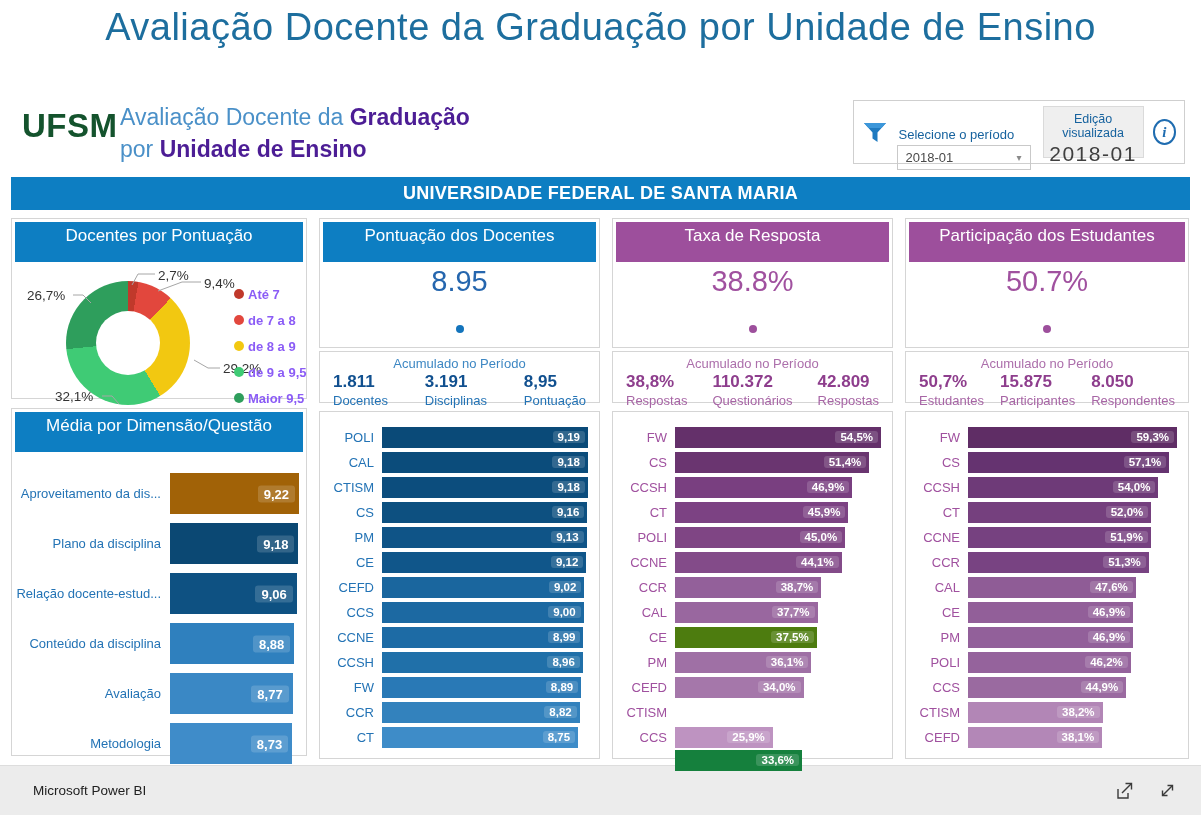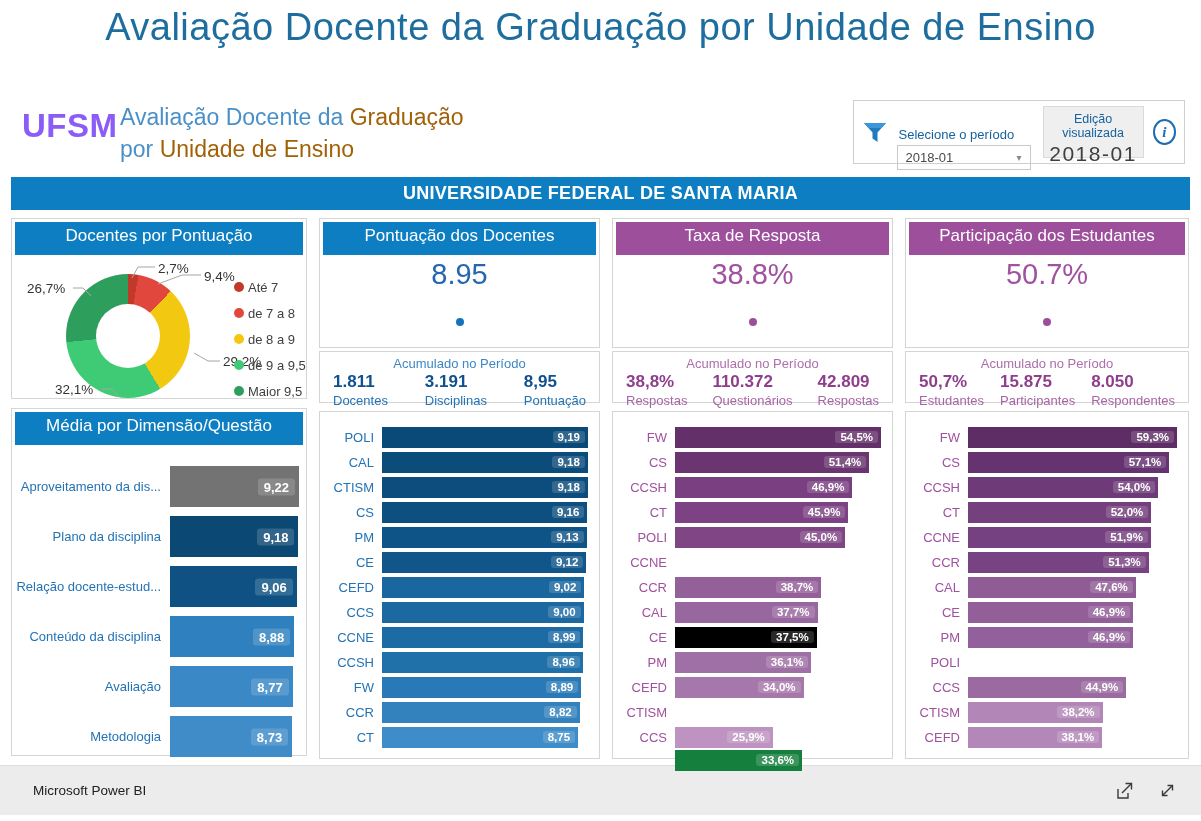--- a/index.html
+++ b/index.html
@@ -3,24 +3,24 @@
 <meta charset="utf-8">
 <style>
   * { margin:0; padding:0; box-sizing:border-box; }
   html,body { width:1201px; height:821px; background:#fff; overflow:hidden;
               font-family:"Liberation Sans", sans-serif; }
   .page-title { margin-top:6px; text-align:center; font-size:38px; font-weight:200;
                 color:#1D6E9E; letter-spacing:.5px; }
   
   .app-header { position:relative; height:70px; margin:50px 16px 0 20px; }
   .logo { position:absolute; left:2px; top:8px; font-size:33px; font-weight:bold;
-          color:#8b5cf6; letter-spacing:.5px; }
+          color:#14532d; letter-spacing:.5px; }
   .subtitle { position:absolute; left:100px; top:2px; font-size:23px; line-height:32px;
               color:#4A90C8; font-weight:300; }
-  .subtitle b { color:#a16207; font-weight:normal; }
+  .subtitle b { color:#4c1d95; font-weight:bold; }
   .filter-card { position:absolute; right:0; top:1px; width:332px; height:64px;
                  border:1px solid #CFCFCF; background:#fff; display:flex; align-items:center;
                  padding:0 8px; }
   .funnel-wrap { width:30px; display:flex; justify-content:center; }
   .select-group { margin-left:8px;margin-top:32px; }
   .select-label { font-size:13px; color:#16629E; margin:0 0 3px 2px; }
   .select-box { width:134px; height:25px; border:1px solid #C9C9C9; display:flex;
                 align-items:center; justify-content:space-between; padding:0 8px;
                 font-size:13px; color:#4A4A4A; cursor:pointer; }
   .chevron { color:#8A8A8A; font-size:10px; }
@@ -32,36 +32,36 @@
               border-radius:50%; color:#1F6CB0; font-size:15px; font-weight:bold;
               font-family:"Liberation Serif", serif; font-style:italic;
               display:flex; align-items:center; justify-content:center; cursor:pointer; }
   
   .banner { margin:8px 11px 0; height:33px; line-height:33px; background:#0D7EC2;
             color:#fff; text-align:center; font-size:18px; font-weight:600; letter-spacing:.3px; }
   
   .columns { display:grid; grid-template-columns:296px 281px 281px 284px; column-gap:12px;
              margin:8px 11px 0; }
   .card { border:1px solid #D5D5D5; background:#fff; }
-  .card-header { margin:3px; text-align:center; color:#fff; font-size:17px; padding:4px 0 9px; }
+  .card-header { margin:3px; text-align:center; color:#fff; font-size:17px; padding:4px 0 16px; }
   .card-header.blue { background:#0D7EC2; }
   .card-header.purple { background:#9D4F9C; }
   
   .donut-card { height:181px; }
   .donut-body { position:relative; height:143px; }
   .donut { position:absolute; left:54px; top:16px; width:124px; height:124px;
            border-radius:50%; cursor:pointer; }
   .donut::after { content:""; position:absolute; left:30px; top:30px; width:64px; height:64px;
                   background:#fff; border-radius:50%; }
   .donut-label { position:absolute; font-size:13.5px; color:#333; }
   .callouts { position:absolute; inset:0; pointer-events:none; }
   .legend { position:absolute; left:222px; top:16px; }
   .legend-item { display:flex; align-items:center; height:26px; cursor:pointer; }
   .legend-dot { width:10px; height:10px; border-radius:50%; margin-right:4px; flex:none; }
-  .legend-text { font-size:13px; color:#404040; white-space:nowrap; }
+  .legend-text { font-size:13px; color:#8b5cf6; white-space:nowrap;font-weight:bold; }
   
   .dim-card { height:348px; margin-top:9px; }
   .dim-body { padding:14px 7px 0 0; }
   .dim-row { display:flex; align-items:center; height:49px; margin-bottom:1px; }
   .dim-label { width:158px; text-align:right; padding-right:9px; font-size:13px;
                color:#2373B5; line-height:15px; }
   .dim-track { flex:1; height:41px; }
   .dim-bar { height:41px; position:relative; cursor:pointer; }
   .chip { position:absolute; right:4px; top:50%; transform:translateY(-50%);
           background:rgba(255,255,255,.16); border-radius:3px; padding:1px 6px;
@@ -178,21 +178,21 @@
             </div>
           </div>
       </div>
     </div>
     <div class="card dim-card">
       <div class="card-header blue">Média por Dimensão/Questão</div>
       <div class="dim-body" id="dim-bars">
           <div class="dim-row">
             <span class="dim-label">Aproveitamento da dis...</span>
             <div class="dim-track">
-              <div class="dim-bar" style="width: 100%; background: #737373;">
+              <div class="dim-bar" style="width: 100%; background: #a16207;">
                 <span class="chip">9,22</span>
               </div>
             </div>
           </div>
           <div class="dim-row">
             <span class="dim-label">Plano da disciplina</span>
             <div class="dim-track">
               <div class="dim-bar" style="width: 99.6%; background: rgb(11, 72, 115);">
                 <span class="chip">9,18</span>
               </div>
@@ -424,41 +424,46 @@
         <div class="bar-row">
           <span class="bar-cat">POLI</span>
           <div class="bar-track">
             <div class="bar" style="width: 82.6%; background: rgb(127, 69, 132);">
               <span class="chip">45,0%</span>
             </div>
           </div>
         </div>
         <div class="bar-row">
           <span class="bar-cat">CCNE</span>
+          <div class="bar-track">
+            <div class="bar" style="width: 80.9%; background: rgb(131, 75, 137);">
+              <span class="chip">44,1%</span>
+            </div>
+          </div>
         </div>
         <div class="bar-row">
           <span class="bar-cat">CCR</span>
           <div class="bar-track">
             <div class="bar" style="width: 71%; background: rgb(147, 96, 154);">
               <span class="chip">38,7%</span>
             </div>
           </div>
         </div>
         <div class="bar-row">
           <span class="bar-cat">CAL</span>
           <div class="bar-track">
             <div class="bar" style="width: 69.2%; background: rgb(153, 103, 159);">
               <span class="chip">37,7%</span>
             </div>
           </div>
         </div>
         <div class="bar-row">
           <span class="bar-cat">CE</span>
           <div class="bar-track">
-            <div class="bar" style="width: 68.8%; background: #000000;">
+            <div class="bar" style="width: 68.8%; background: #4d7c0f;">
               <span class="chip">37,5%</span>
             </div>
           </div>
         </div>
         <div class="bar-row">
           <span class="bar-cat">PM</span>
           <div class="bar-track">
             <div class="bar" style="width: 66.2%; background: rgb(159, 112, 165);">
               <span class="chip">36,1%</span>
             </div>
@@ -582,20 +587,25 @@
         <div class="bar-row">
           <span class="bar-cat">PM</span>
           <div class="bar-track">
             <div class="bar" style="width: 79.1%; background: rgb(146, 96, 154);">
               <span class="chip">46,9%</span>
             </div>
           </div>
         </div>
         <div class="bar-row">
           <span class="bar-cat">POLI</span>
+          <div class="bar-track">
+            <div class="bar" style="width: 77.9%; background: rgb(149, 99, 156);">
+              <span class="chip">46,2%</span>
+            </div>
+          </div>
         </div>
         <div class="bar-row">
           <span class="bar-cat">CCS</span>
           <div class="bar-track">
             <div class="bar" style="width: 75.7%; background: rgb(154, 106, 160);">
               <span class="chip">44,9%</span>
             </div>
           </div>
         </div>
         <div class="bar-row">

